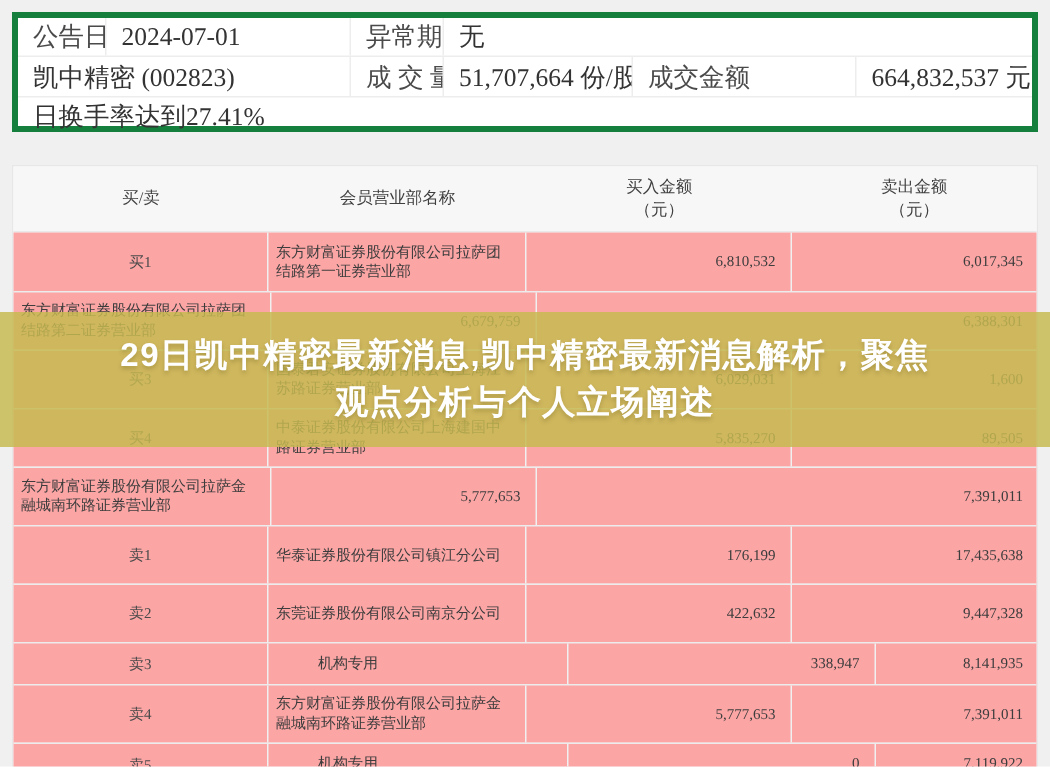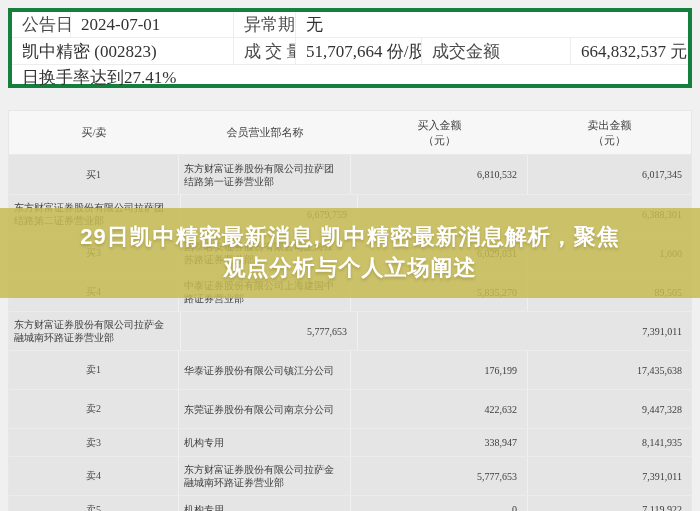--- a/index.html
+++ b/index.html
@@ -41,24 +41,24 @@
   .thead{
     display:flex;height:44px;background:#f7f7f7;
     border-bottom:1px solid #e9e9e9;box-sizing:border-box;
     font-size:11px;color:#3f3f3f;
   }
   .hcell{
     box-sizing:border-box;display:flex;flex-direction:column;
     align-items:center;justify-content:center;line-height:15px;text-align:center;
   }
   .hc1{width:170px;} .hc2{width:172px;} .hc3{width:177px;} .hc4{flex:1;}
-  .trow{display:flex;border-top:1px solid #ececec;background:#e5e5e5;box-sizing:border-box;}
+  .trow{display:flex;border-top:1px solid #ececec;background:#fca5a5;box-sizing:border-box;}
   .trow:first-child{border-top:none;}
   .trow.tall{height:39px;}
-  .trow.short{height:28px;}
+  .trow.short{height:28px;gap:28px;}
   .tcell{box-sizing:border-box;display:flex;align-items:center;}
   .c1{width:170px;justify-content:center;color:#4a4a4a;border-right:1px solid #f0f0f0;}
   .c2{width:172px;padding:2px 10px 2px 5px;line-height:13px;border-right:1px solid #f0f0f0;}
   .c3{width:177px;justify-content:flex-end;padding-right:10px;border-right:1px solid #f0f0f0;}
   .c4{flex:1;justify-content:flex-end;padding-right:9px;}
 
   
   .banner{
     position:absolute;left:0;top:208px;width:700px;height:90px;
     box-sizing:border-box;padding-top:13px;

